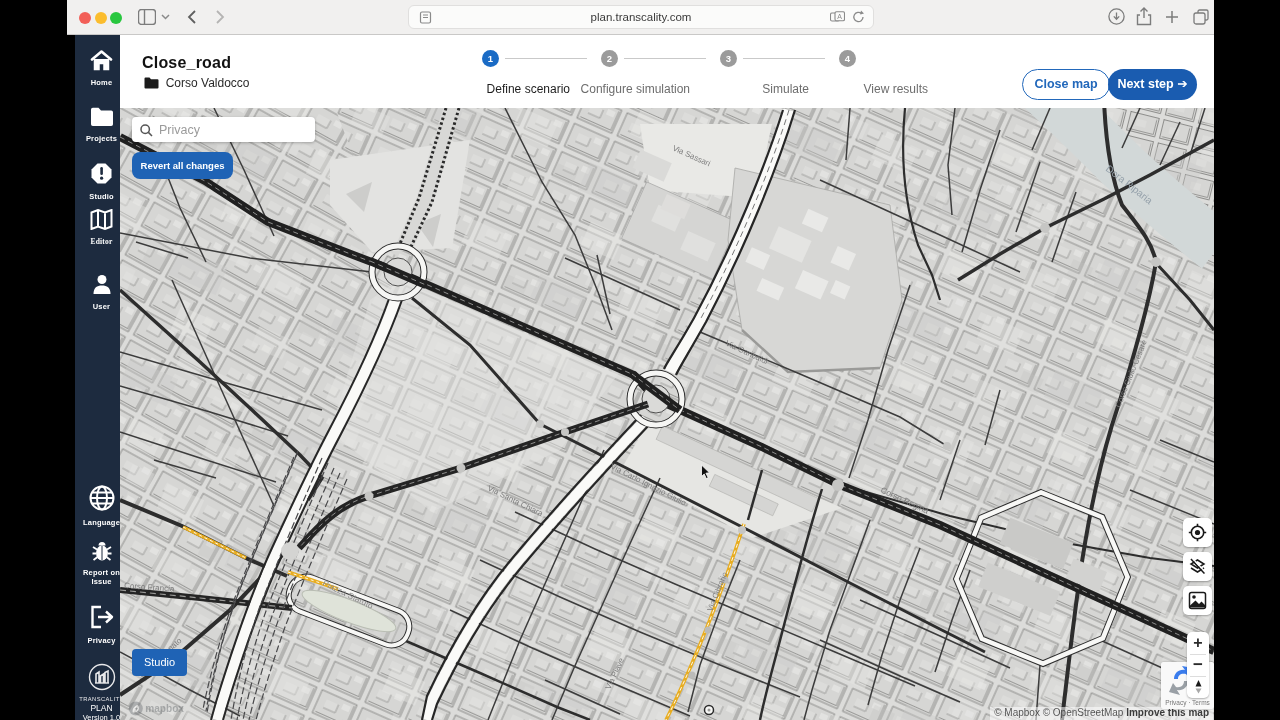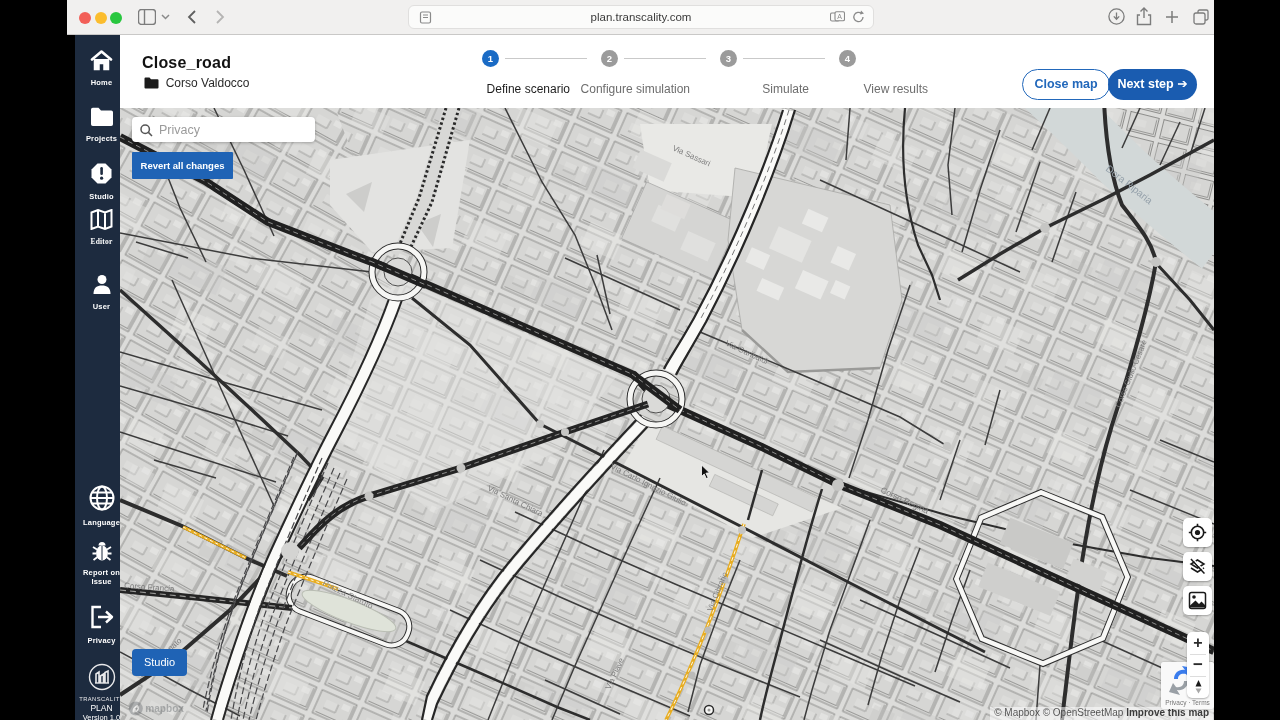--- a/index.html
+++ b/index.html
@@ -27,21 +27,21 @@
     color:#fff; font-size:9.5px; font-weight:bold; text-align:center; line-height:17px;}
   .stepline { position:absolute; top:22.5px; height:1.5px; background:#c9c9c9; }
   .steplbl { position:absolute; top:47px; font-size:12px; color:#6d6d6d; text-align:right; }
   .btn { position:absolute; top:22px; height:31px; border-radius:16px; font-size:12.5px;
     font-weight:bold; text-align:center;margin-top:12px; }
   
   #map { left:120px; top:108px; width:1094px; height:612px; background:#e8e8e6; }
   #search { left:132px; top:117px; width:183px; height:25px; background:#fff;
     border-radius:4px; box-shadow:0 1px 3px rgba(0,0,0,0.25); }
   #revert { left:132px; top:152px; width:101px; height:27px; background:#1f63b5;
-    border-radius:1px; color:#fff; font-size:9.5px; font-weight:bold;
+    border-radius:8px; color:#fff; font-size:9.5px; font-weight:bold;
     text-align:center; line-height:27px; }
   #studio { left:132px; top:649px; width:55px; height:27px; background:#1f63b5;
     border-radius:4px; color:#fff; font-size:11px; text-align:center; line-height:27px; }
   .mctl { position:absolute; left:1183px; width:29px; height:29px; background:#fff;
     border-radius:5px; box-shadow:0 1px 2px rgba(0,0,0,0.3); }
   #zoombox { z-index:6; left:1187px; top:632px; width:22px; height:66px; background:#fff;
     border-radius:5px; box-shadow:0 1px 2px rgba(0,0,0,0.3); }
   #attrib { right:67px; top:707px; height:31px; background:rgba(255,255,255,0.55);
     font-size:10px; color:#3c3c3c; padding:0 4px; }
   #recap { z-index:5; left:1161px; top:662px; width:53px; height:47px; background:#f9f9f9;

